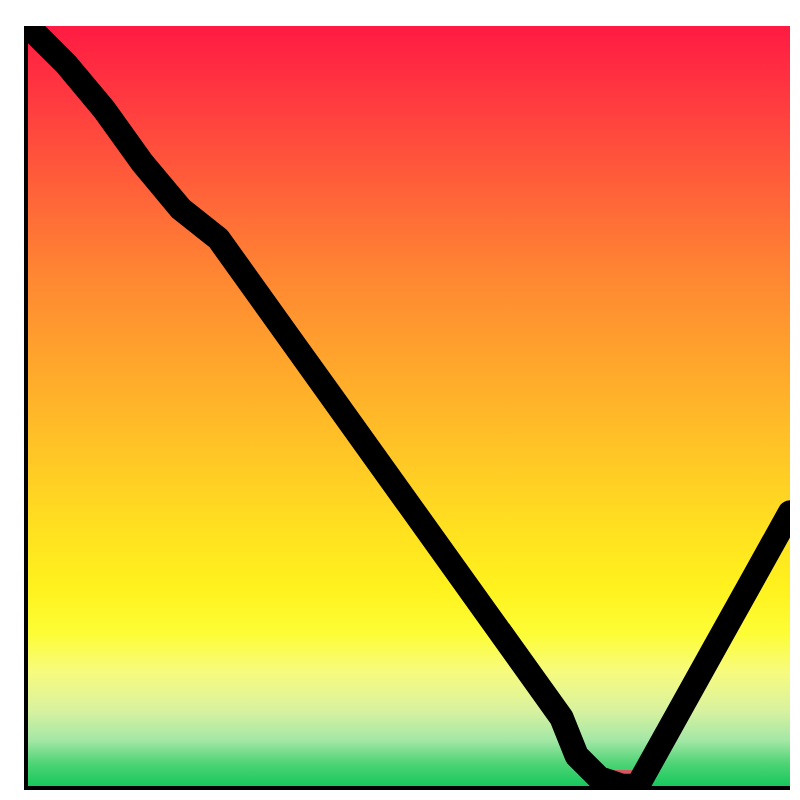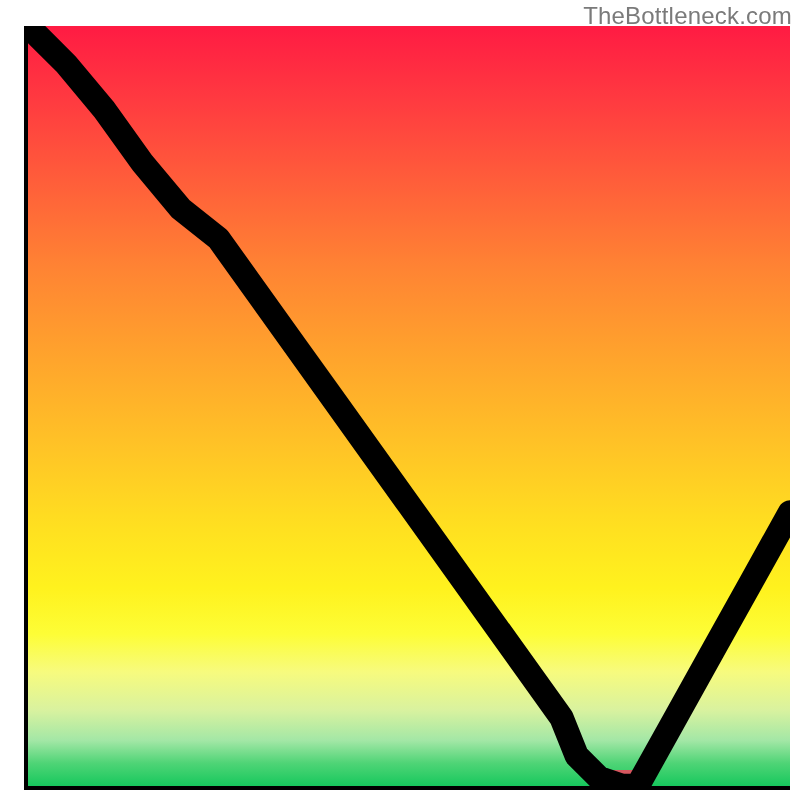--- a/index.html
+++ b/index.html
@@ -76,21 +76,20 @@
     stroke: #000;
     stroke-width: 3.2;
     stroke-linecap: round;
     stroke-linejoin: round;
   }
 </style>
 </head>
 <body>
 
 <div class="root">
-  <div class="watermark">TheBottleneck.com</div>
 
   <div class="plot-area">
     <div class="gradient"></div>
 
     <div class="marker" style="left: 571.5px; width: 45.72px; bottom: 2px;"></div>
 
     <svg class="curve" viewBox="0 0 100 100" preserveAspectRatio="none">
       <path d="M0.00 0.00 L5.00 5.00 L10.00 11.00 L15.00 18.00 L20.00 24.00 L25.00 28.00 L30.00 35.00 L35.00 42.00 L40.00 49.00 L45.00 56.00 L50.00 63.00 L55.00 70.00 L60.00 77.00 L65.00 84.00 L70.00 91.00 L72.00 96.00 L75.00 99.00 L78.00 100.00 L80.00 100.00 L85.00 91.00 L90.00 82.00 L95.00 73.00 L100.00 64.00"></path>
     </svg>
   </div>

